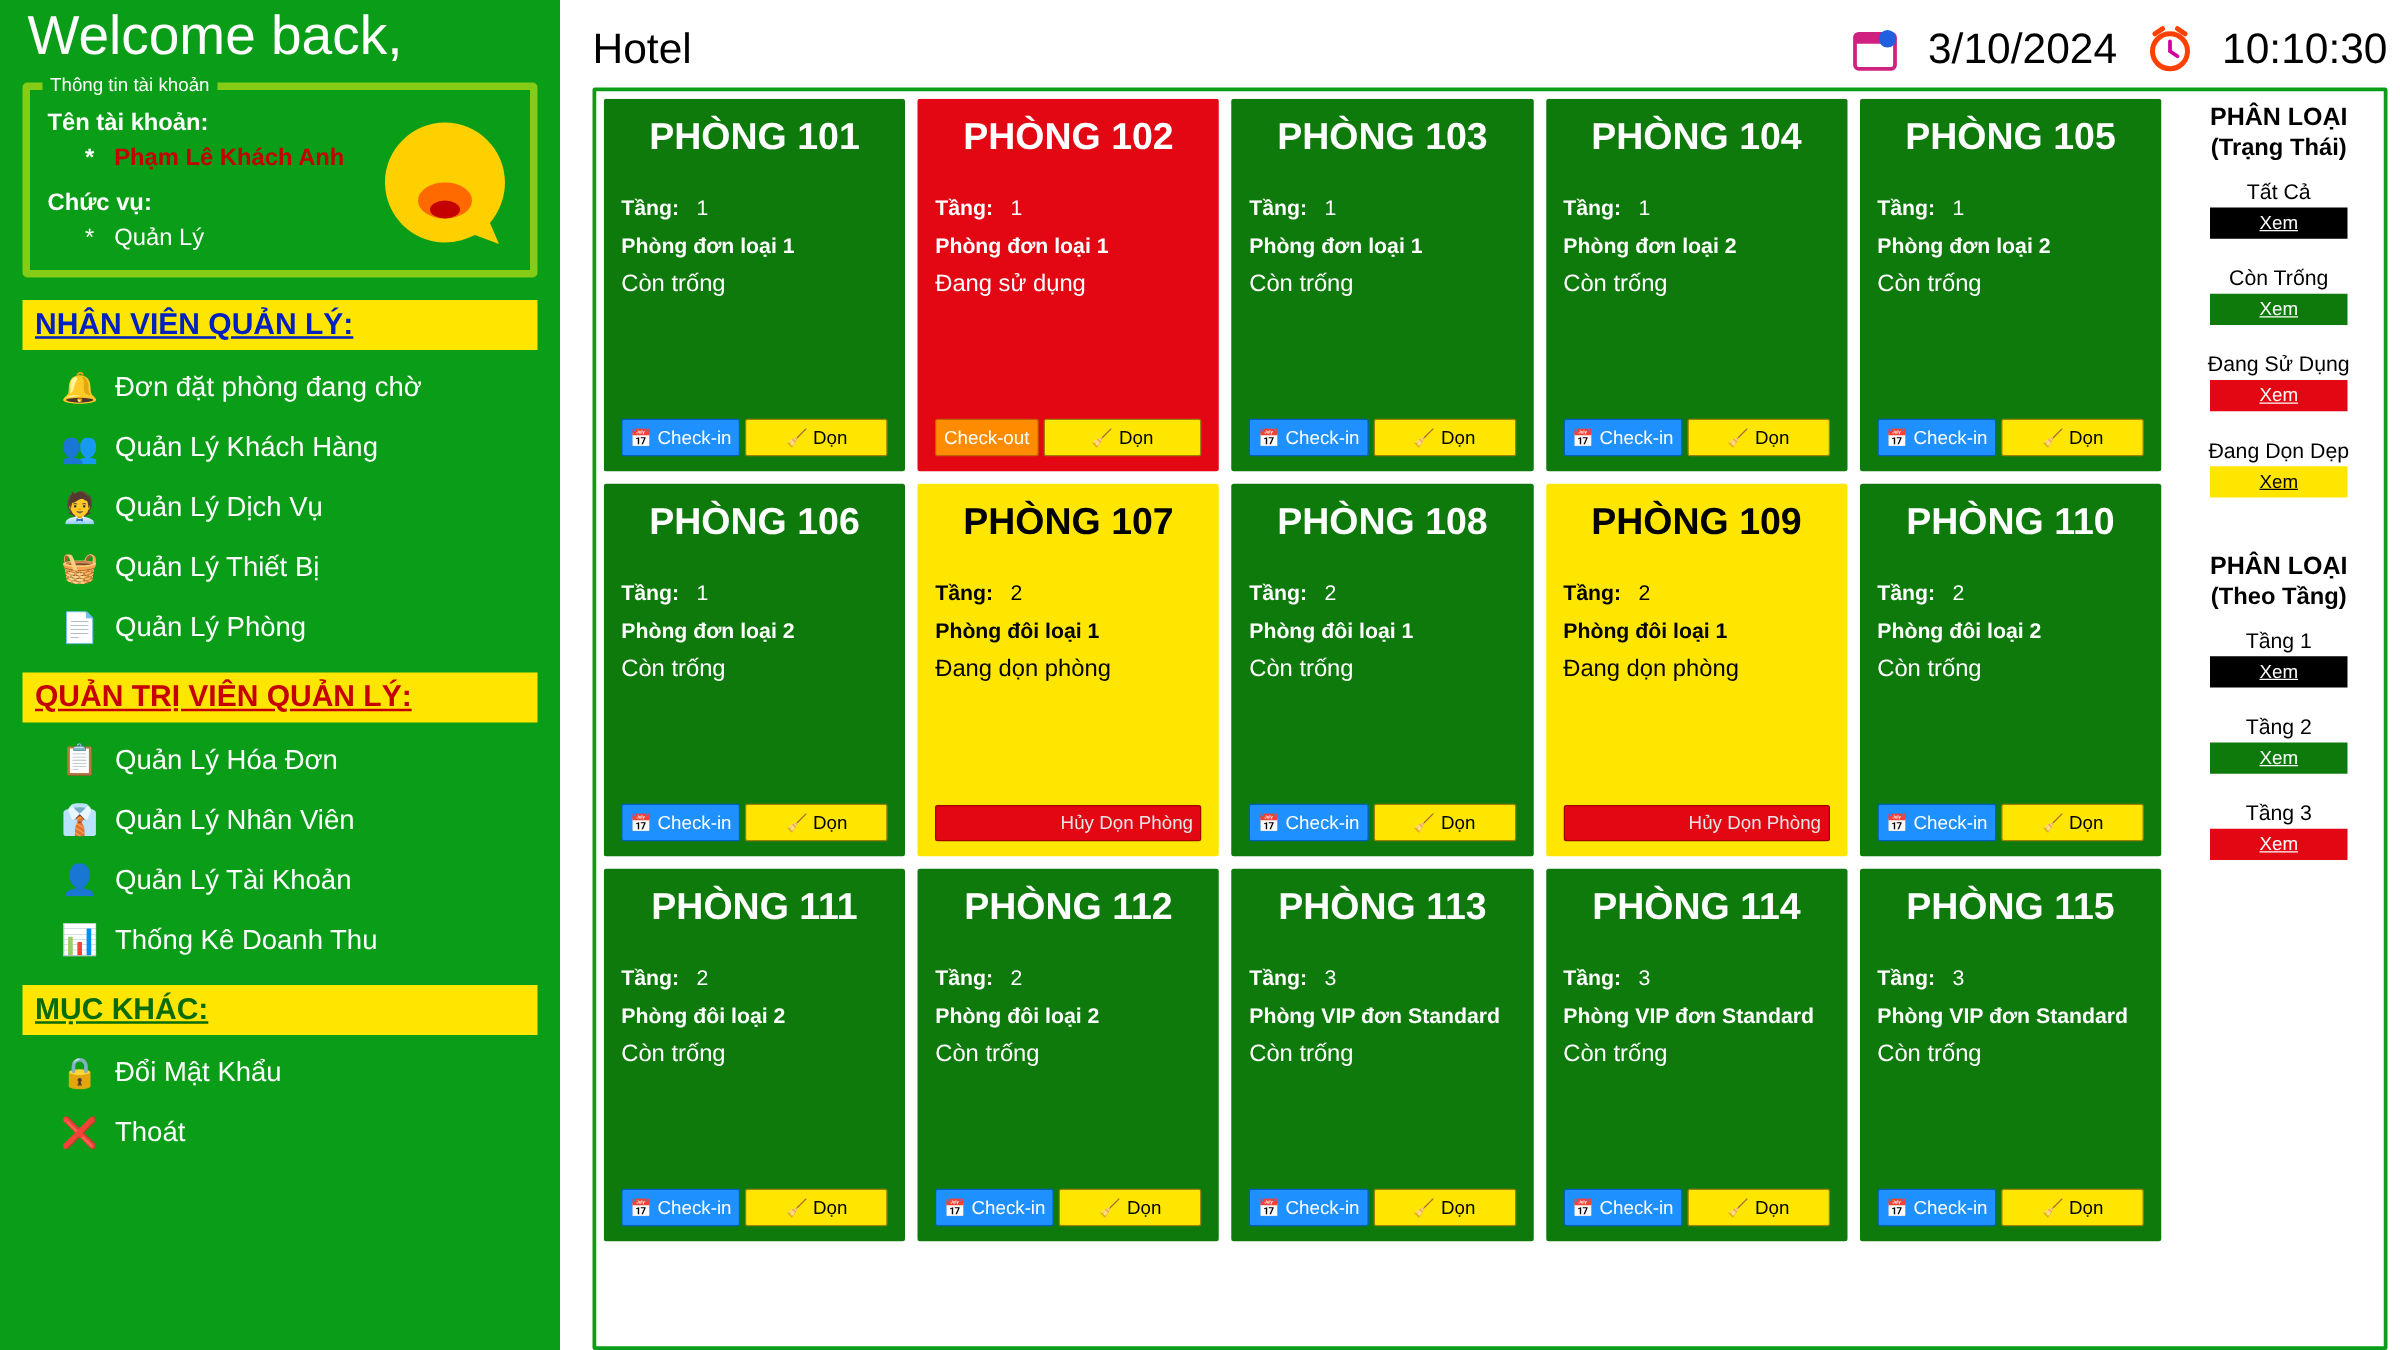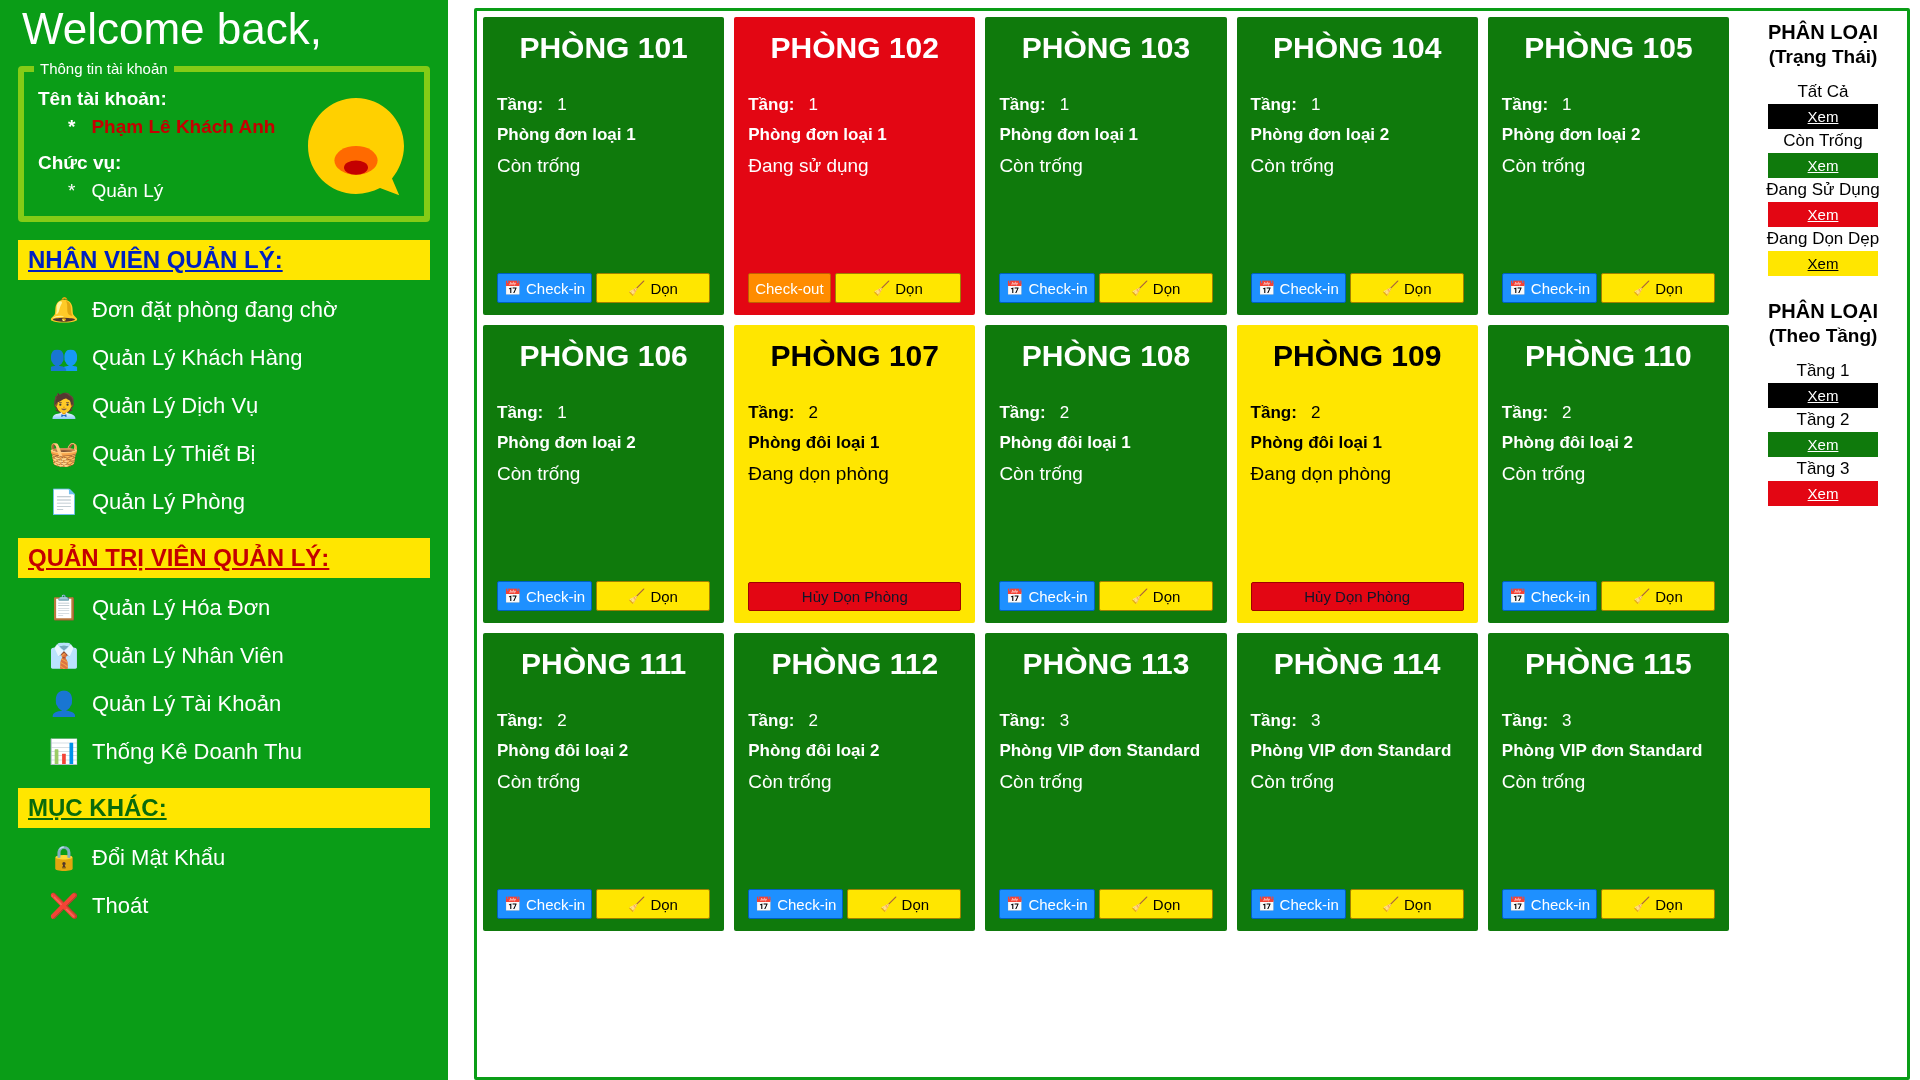--- a/index.html
+++ b/index.html
@@ -37,27 +37,27 @@
 .room .line{font-size:17px;margin-bottom:10px}
 .room .line b{font-weight:700;margin-right:14px}
 .room .type{font-weight:700;font-size:17px;margin-bottom:10px}
 .room .status{font-size:19px;margin-bottom:auto}
 .room .actions{display:flex;gap:4px;margin-top:12px}
 .btn{border:1px solid #888;font-size:15px;padding:5px 6px;cursor:pointer;display:flex;align-items:center;gap:4px;border-radius:2px}
 .btn .bi{width:18px;height:18px;display:inline-flex;align-items:center;justify-content:center;font-size:14px}
 .btn-checkin{background:#1e90ff;color:#fff;border-color:#0060c0}
 .btn-checkout{background:#ff8c00;color:#fff;border-color:#c06000}
 .btn-clean{background:#ffe600;color:#000;border-color:#a08000;flex:1;justify-content:center}
-.btn-cancel{background:#e30613;color:#0f172a;border-color:#a00000;width:100%;justify-content:center;font-weight:400}
+.btn-cancel{background:#e30613;color:#e5e5e5;border-color:#a00000;width:100%;justify-content:flex-end;font-weight:400}
 .btn-checkin,.btn-checkout{flex:0 0 auto}
 
 .filters{width:160px;flex-shrink:0;padding:4px 0 0 4px;text-align:center}
 .filters h4{font-size:20px;font-weight:700;margin-bottom:2px}
 .filters h5{font-size:19px;font-weight:700;margin-bottom:14px}
-.fitem{margin-bottom:2px}
+.fitem{margin-bottom:22px}
 .fitem .flabel{font-size:17px;margin-bottom:2px}
 .fitem .fbtn{display:block;margin:0 auto;width:110px;padding:4px 16px;font-size:15px;text-decoration:underline;cursor:pointer;border:none}
 .fbtn.black{background:#000;color:#fff}
 .fbtn.green{background:#0f7a0c;color:#fff}
 .fbtn.red{background:#e30613;color:#fff}
 .fbtn.yellow{background:#ffe600;color:#000}
 .filters .spacer{height:22px}
 
 .grid-wrap::-webkit-scrollbar{width:16px}
 .grid-wrap::-webkit-scrollbar-thumb{background:#bbb;border-radius:2px}
@@ -131,20 +131,39 @@
         </div>
         <div class="menu-item">
           <span class="ico">❌</span>
           <span>Thoát</span>
         </div>
       </div>
     </div>
 </div>
 
 <div class="main">
+  <div class="topbar">
+    <span class="title">Hotel</span>
+    <span class="ico">
+      <svg width="40" height="40" viewBox="0 0 40 40">
+          <rect x="4" y="8" width="32" height="28" rx="3" fill="#fff" stroke="#d02080" stroke-width="3"></rect>
+          <rect x="4" y="8" width="32" height="8" fill="#d02080"></rect>
+          <circle cx="30" cy="12" r="7" fill="#2060e0"></circle>
+        </svg>
+    </span>
+    <span>3/10/2024</span>
+    <span class="ico">
+      <svg width="40" height="40" viewBox="0 0 40 40">
+          <circle cx="20" cy="22" r="14" fill="#fff" stroke="#ff4000" stroke-width="4"></circle>
+          <path d="M20 14v8l6 4" stroke="#d000a0" stroke-width="3" fill="none" stroke-linecap="round"></path>
+          <path d="M8 8l6-4M32 8l-6-4" stroke="#ff4000" stroke-width="4" stroke-linecap="round"></path>
+        </svg>
+    </span>
+    <span>10:10:30</span>
+  </div>
 
   <div class="content">
     <div class="grid-wrap">
       <div class="room-grid" id="room-grid">
           <div class="room avail">
             <h3>PHÒNG 101</h3>
             <div class="line"><b>Tầng:</b>1</div>
             <div class="type">Phòng đơn loại 1</div>
             <div class="status">Còn trống</div>
             <div class="actions">

